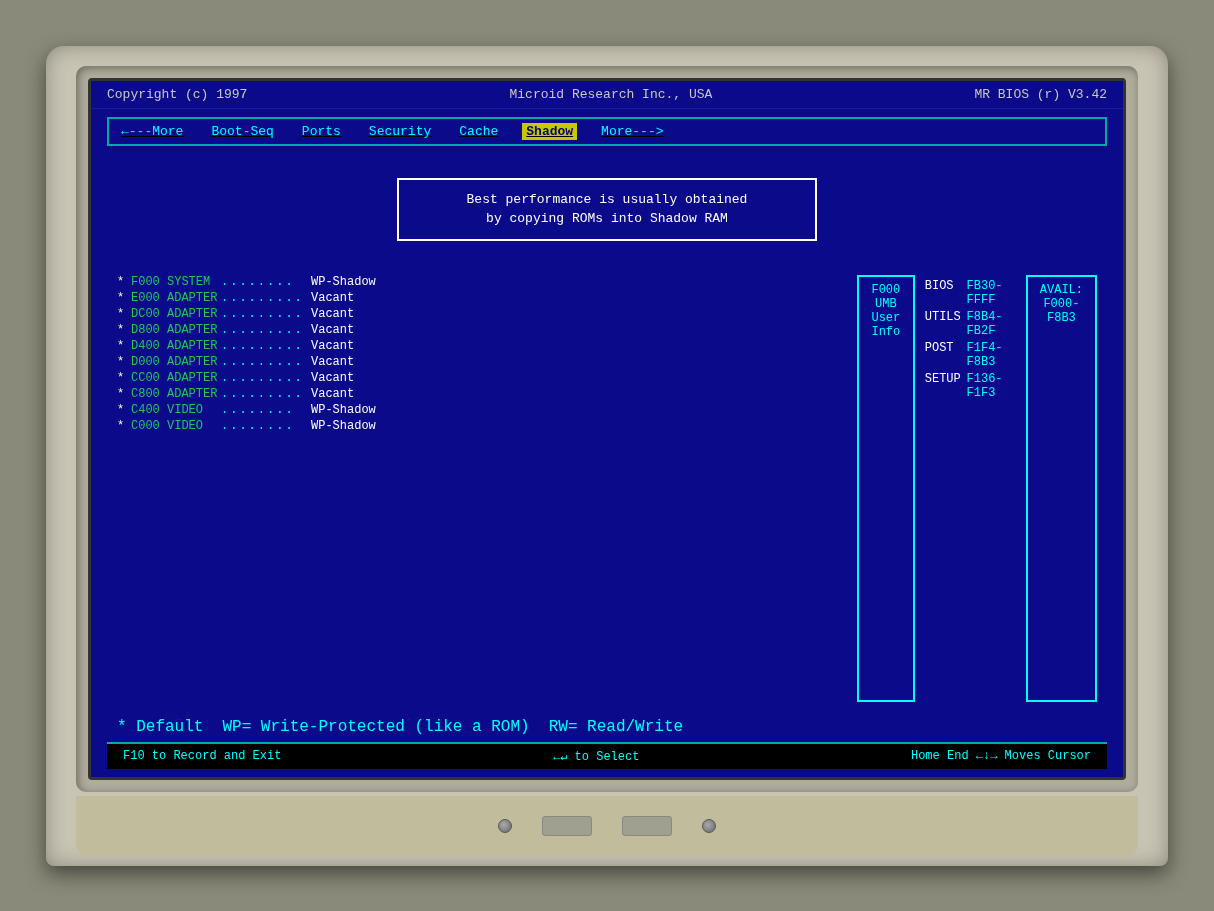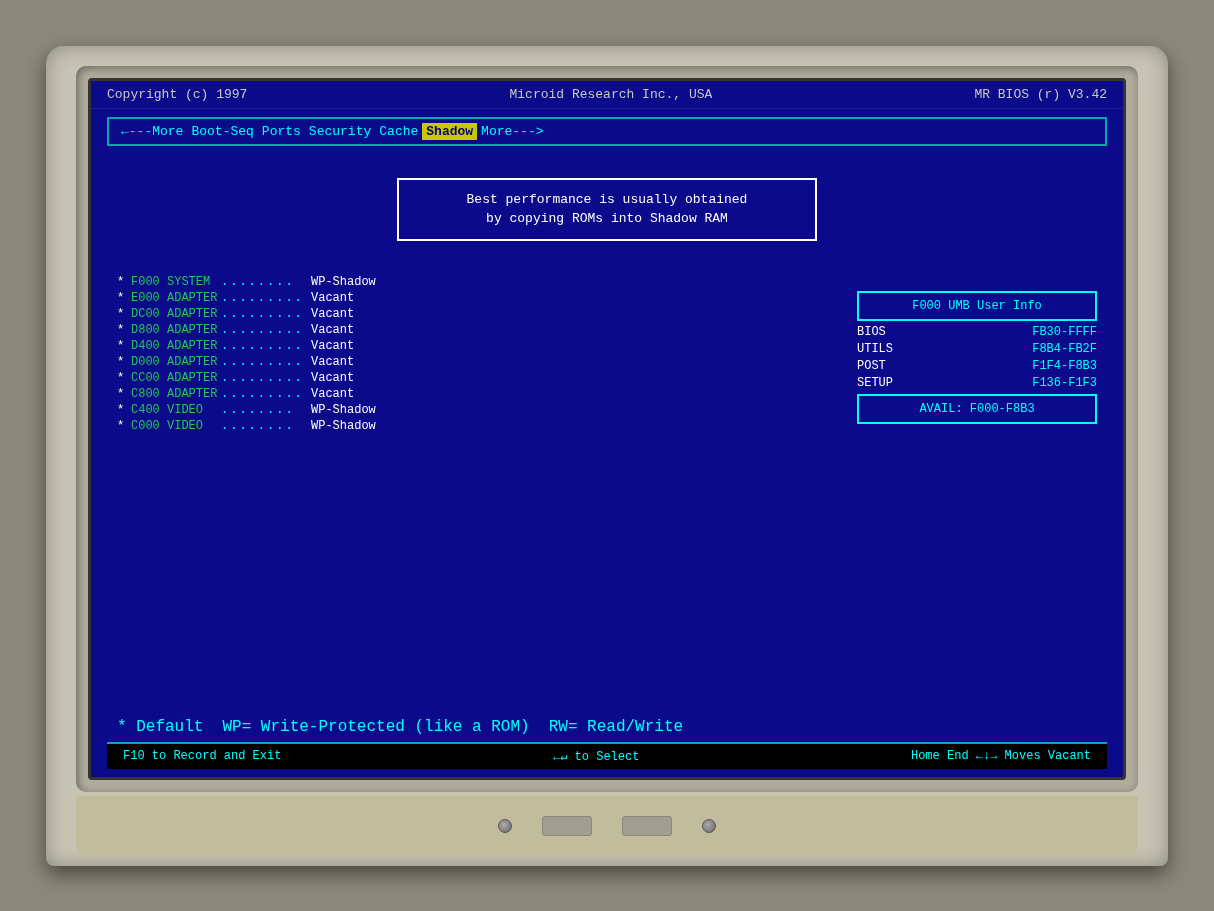--- a/index.html
+++ b/index.html
@@ -72,21 +72,23 @@
       flex-direction: column;
     }
 
     
     .nav-bar {
       border: 2px solid #00aaaa;
       margin: 8px 0;
       padding: 4px 8px;
       display: flex;
       align-items: center;
-      background: #0a0a8a;
+      gap: 20px;
+      background: #0a0a8a;
+      text-decoration: underline;
     }
 
     .nav-item {
       color: #00ffff;
       font-size: 13px;
       cursor: pointer;
       padding: 1px 4px;
     }
 
     .nav-item.active {
@@ -131,22 +133,21 @@
     .left-col {
       flex: 1;
       display: flex;
       flex-direction: column;
       gap: 2px;
     }
 
     .right-col {
       width: 240px;
       display: flex;
-      flex-direction: column;
-      margin-top: 16px;
+      gap: 10px;
     }
 
     .memory-row {
       display: flex;
       align-items: center;
       color: #ffffff;
       font-size: 12px;
       gap: 0;
     }
 
@@ -402,21 +403,21 @@
             <span>* Default</span>
             <span>WP= Write-Protected (like a ROM)</span>
             <span>RW= Read/Write</span>
           </div>
 
         </div>
 
         <div class="status-bar">
           <span>F10 to Record and Exit</span>
           <span>←↵  to Select</span>
-          <span>Home End ←↓→  Moves Vacant</span>
+          <span>Home End ←↓→  Moves Cursor</span>
         </div>
 
       </div>
     </div>
   </div>
 
   <div class="monitor-bottom">
     <div class="monitor-screw"></div>
     <div class="monitor-button"></div>
     <div class="monitor-button"></div>

